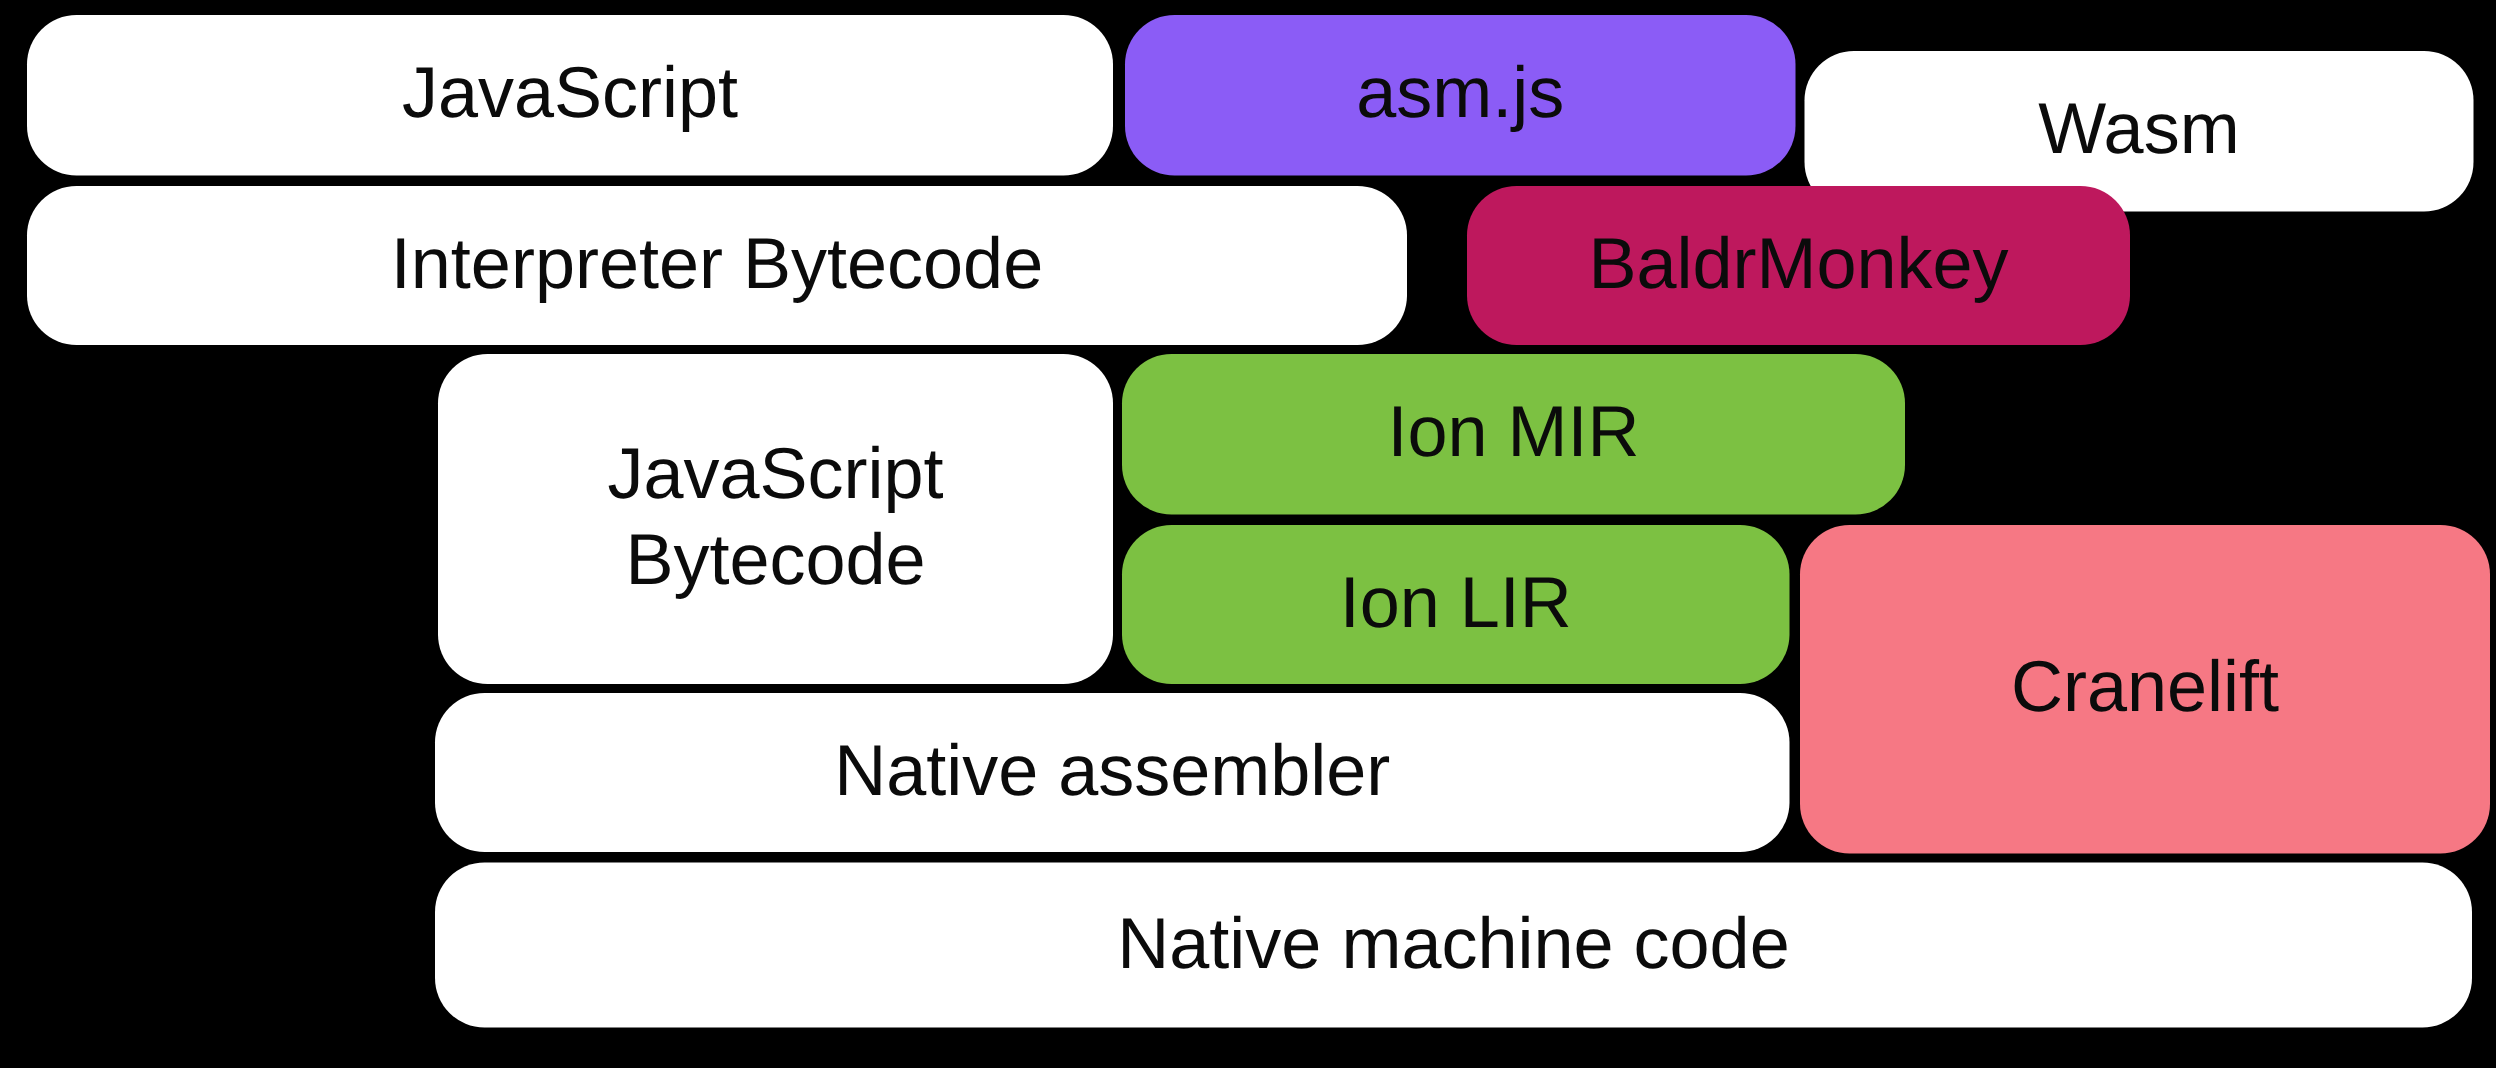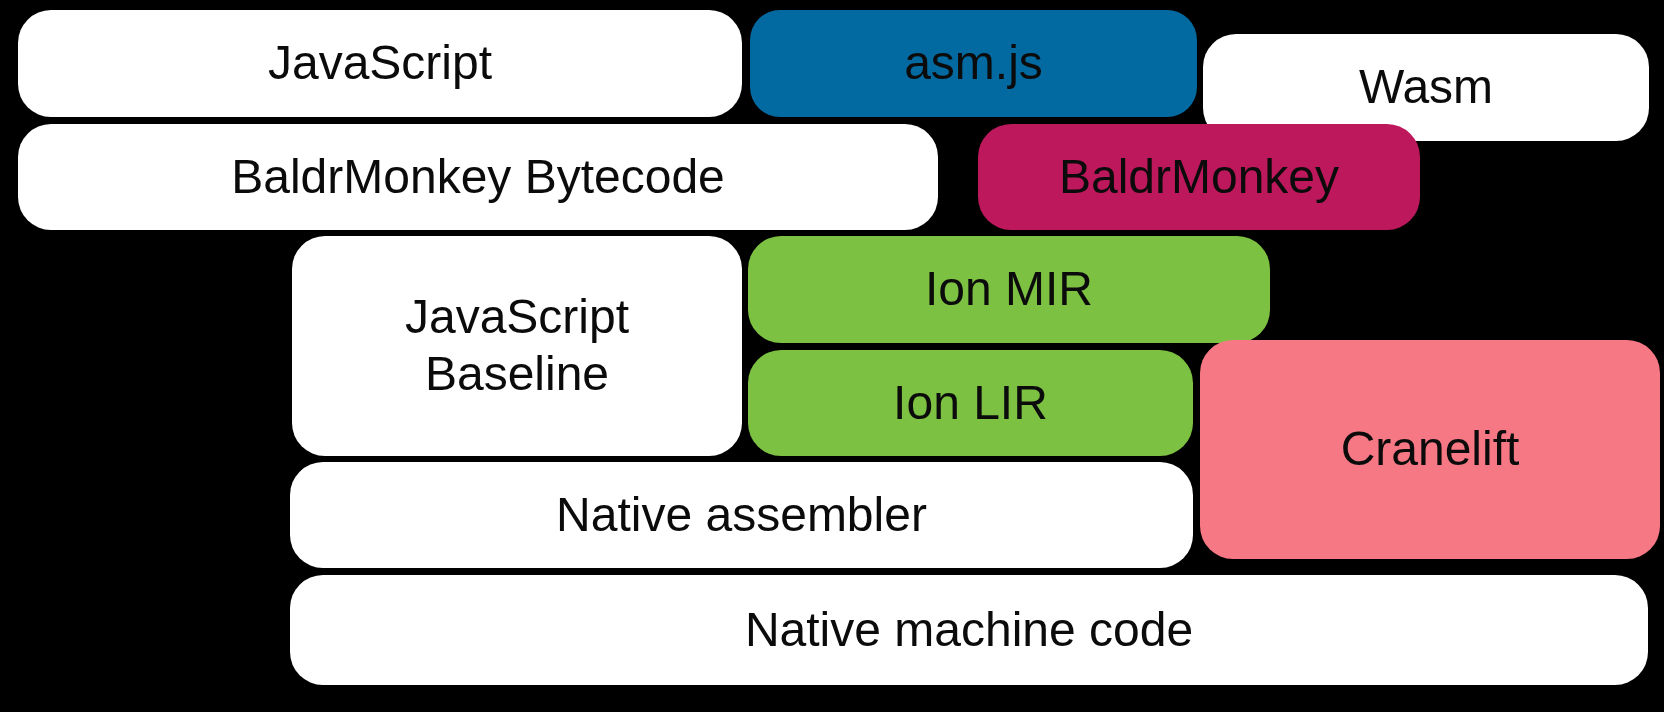--- a/index.html
+++ b/index.html
@@ -35,52 +35,52 @@
   .box-javascript          { left: 18px;   top: 10px;  width: 724px;  height: 107px; }
   .box-asm-js              { left: 750px;  top: 10px;  width: 447px;  height: 107px; }
   .box-wasm                { left: 1203px; top: 10px;  width: 446px;  height: 107px; }
   .box-javascript-bytecode { left: 18px;   top: 124px; width: 920px;  height: 106px; }
   .box-baldrmonkey         { left: 978px;  top: 124px; width: 442px;  height: 106px; }
   .box-interpreter         { left: 18px;   top: 236px; width: 267px;  height: 332px; }
   .box-javascript-baseline { left: 292px;  top: 236px; width: 450px;  height: 220px; }
   .box-javascript-baseline .label { max-width: 300px; }
   .box-ion-mir             { left: 748px;  top: 236px; width: 522px;  height: 107px; }
   .box-ion-lir             { left: 748px;  top: 350px; width: 445px;  height: 106px; }
-  .box-cranelift           { left: 1200px; top: 340px; width: 460px;  height: 219px; }
+  .box-cranelift           { left: 1200px; top: 350px; width: 460px;  height: 219px; }
   .box-macro-assembler     { left: 290px;  top: 462px; width: 903px;  height: 106px; }
   .box-native-machine-code { left: 290px;  top: 575px; width: 1358px; height: 110px; }
 </style>
 </head>
 <body>
 
 <div class="canvas">
 
   <div class="box box-javascript" style="background: rgb(255, 255, 255);">
     <span class="label">JavaScript</span>
   </div>
 
-  <div class="box box-asm-js" style="background: #0369a1; border-radius: 30px;">
+  <div class="box box-asm-js" style="background: #8b5cf6;">
     <span class="label">asm.js</span>
   </div>
 
   <div class="box box-wasm" style="background: rgb(255, 255, 255); margin-top: 24px;">
     <span class="label">Wasm</span>
   </div>
 
   <div class="box box-javascript-bytecode" style="background: rgb(255, 255, 255);">
-    <span class="label">BaldrMonkey Bytecode</span>
+    <span class="label">Interpreter Bytecode</span>
   </div>
 
   <div class="box box-baldrmonkey" style="background: #be185d;">
     <span class="label">BaldrMonkey</span>
   </div>
 
 
   <div class="box box-javascript-baseline" style="background: rgb(255, 255, 255);">
-    <span class="label">JavaScript Baseline</span>
+    <span class="label">JavaScript Bytecode</span>
   </div>
 
   <div class="box box-ion-mir" style="background: rgb(124, 193, 66);">
     <span class="label">Ion MIR</span>
   </div>
 
   <div class="box box-ion-lir" style="background: rgb(124, 193, 66);">
     <span class="label">Ion LIR</span>
   </div>
 

